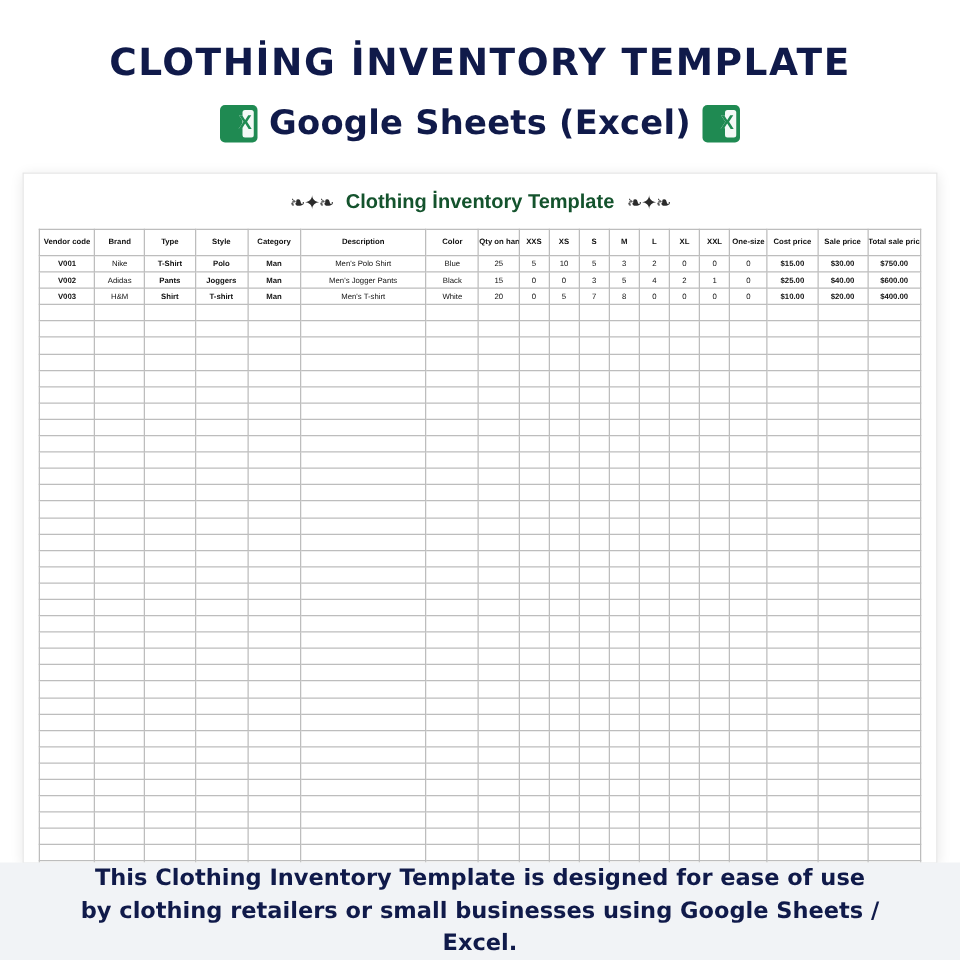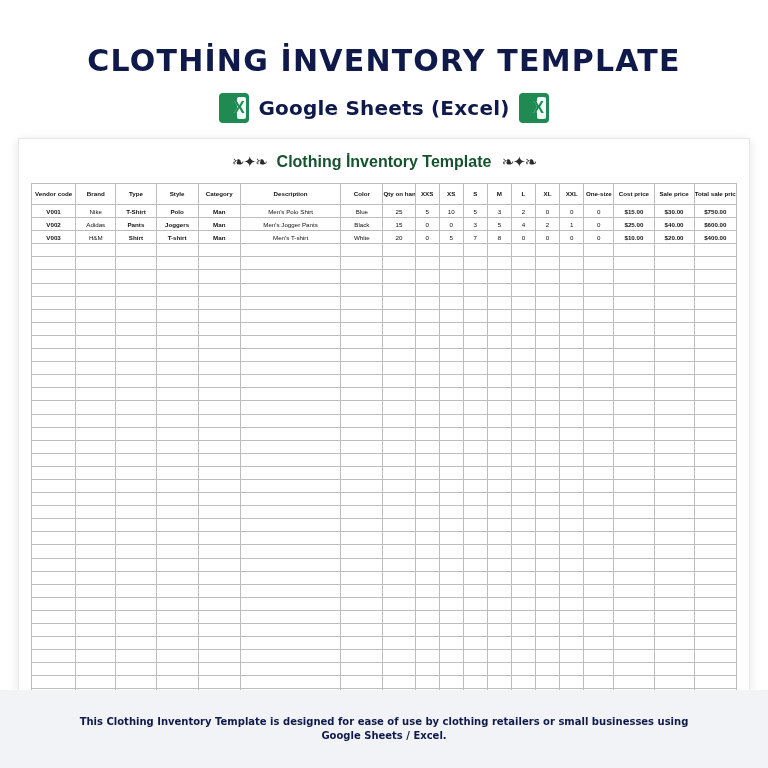--- a/index.html
+++ b/index.html
@@ -15,21 +15,21 @@
     position: relative;
   }
   .page {
     width: 768px;
     height: 768px;
     position: relative;
     background: #ffffff;
   }
   
   .header {
-    padding-top: 44px;
+    padding-top: 34px;
     text-align: center;
   }
   .main-title {
     font-size: 30px;
     font-weight: bold;
     letter-spacing: 1.2px;
     color: #101a4a;
     font-family: "DejaVu Sans", sans-serif;
     margin: 0;
     line-height: 1.1;
@@ -70,21 +70,21 @@
     position: relative;
     z-index: 2;
     color: #ffffff;
     text-shadow: 0 0 0 #fff;
   }
   .xls-badge span.x-on-white {
     color: #1f8a52;
     margin-left: 10px;
   }
   .subtitle-text {
-    font-size: 20px;
+    font-size: 27px;
     font-weight: bold;
     color: #101a4a;
     font-family: "DejaVu Sans", sans-serif;
     letter-spacing: 0.2px;
   }
   
   .sheet-card {
     position: absolute;
     left: 18px;
     top: 138px;
@@ -154,21 +154,21 @@
     width: 768px;
     height: 78px;
     background: #f1f3f6;
     display: flex;
     align-items: center;
     justify-content: center;
     text-align: center;
   }
   .footer-text {
     width: 640px;
-    font-size: 10px;
+    font-size: 18px;
     font-weight: bold;
     color: #101a4a;
     line-height: 1.45;
     font-family: "DejaVu Sans", sans-serif;
   }
 </style>
 </head>
 <body>
 
 <div class="page">

